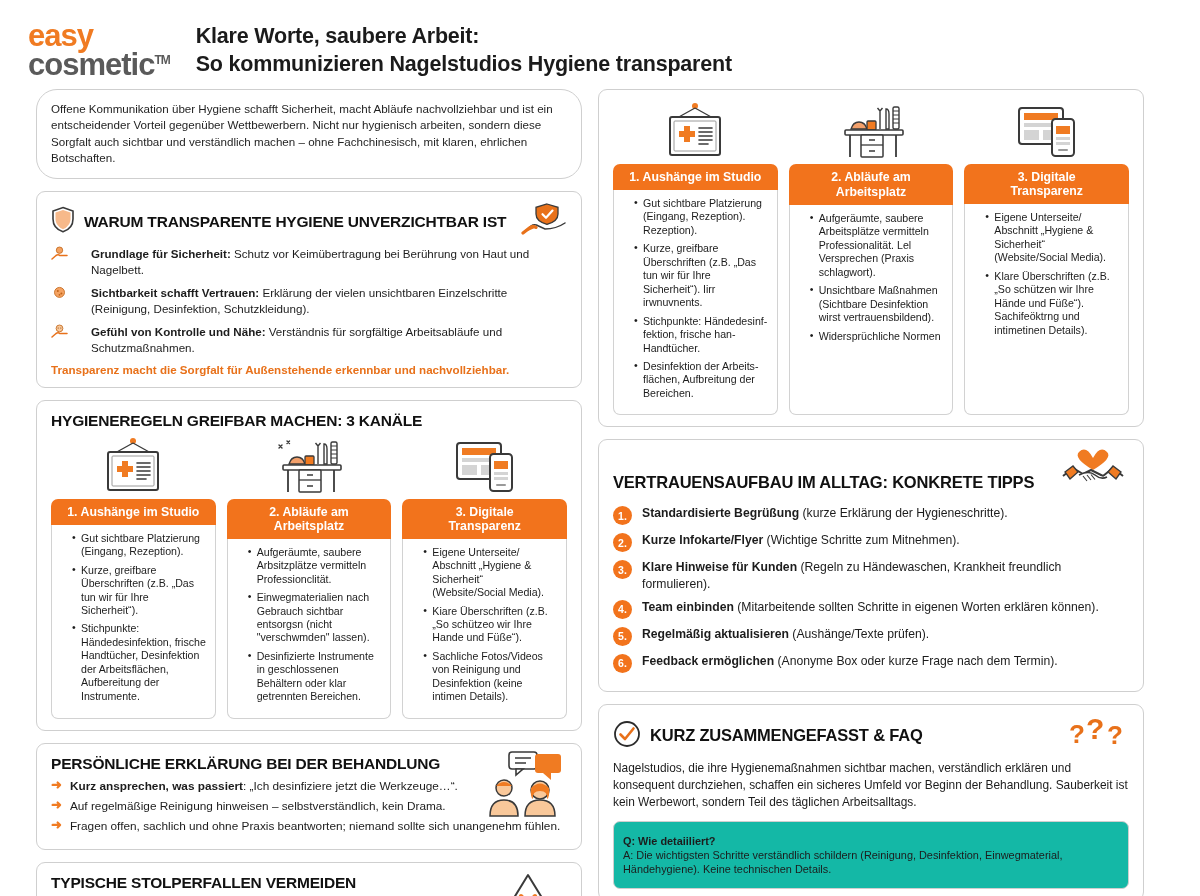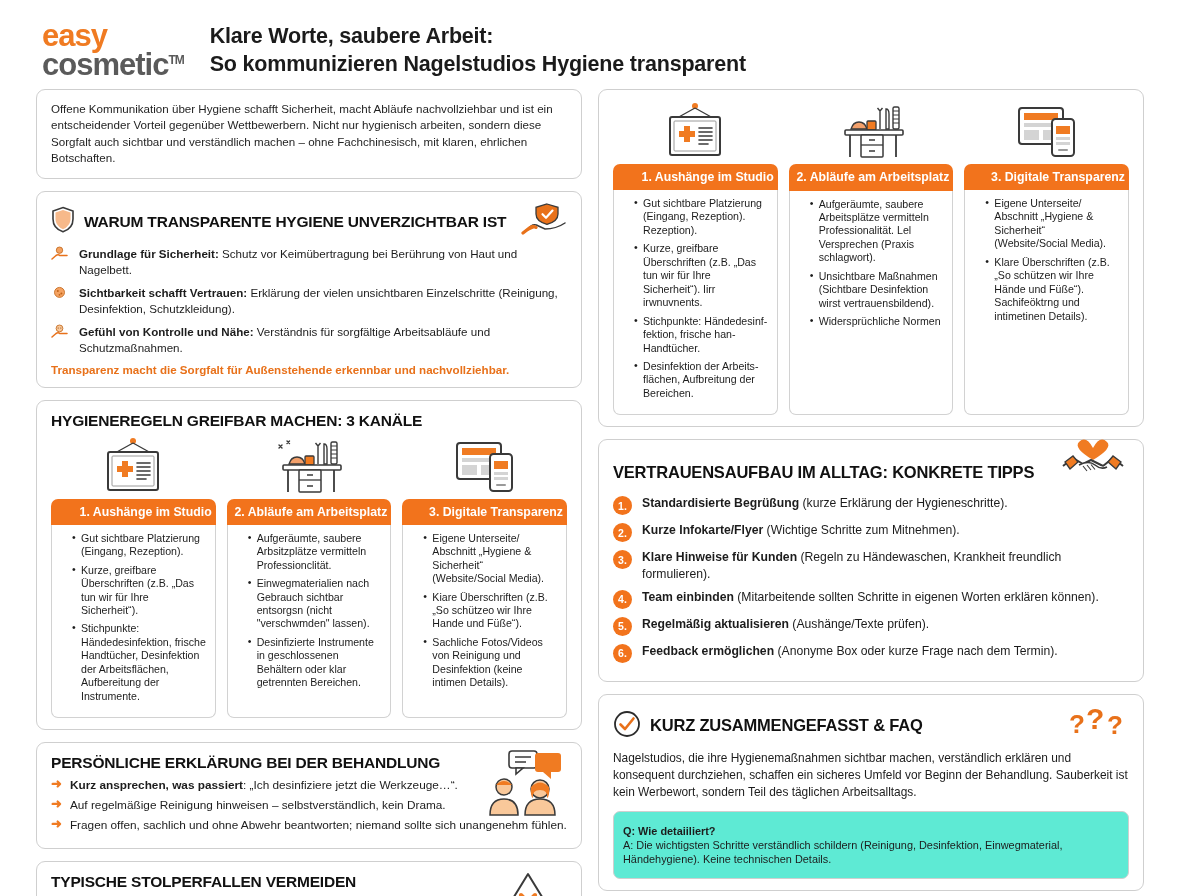--- a/index.html
+++ b/index.html
@@ -6,66 +6,66 @@
   body {
     width: 1200px; height: 896px;
     background: #ffffff;
     font-family: "Liberation Sans", sans-serif;
     color: #1c1c1c;
     overflow: hidden;
   }
   .page { position: relative; width: 1200px; height: 896px; padding: 0; }
 
   
-  .header { display: flex; align-items: flex-end; padding: 22px 0 10px 42px; gap: 26px; }
+  .header { display: flex; align-items: flex-end; padding: 22px 0 10px 28px; gap: 26px; }
   .logo { line-height: 0.92; font-weight: 700; letter-spacing: -1px; }
   .logo .easy { font-size: 31px; color: #F07B22; display:block; }
   .logo .cosmetic { font-size: 31px; color: #5a5a5a; display:block; position: relative;}
   .logo .tm { font-size: 12px; vertical-align: super; color: #5a5a5a; }
   .title { font-size: 21.5px; font-weight: 700; color: #1b1b1b; line-height: 1.3; letter-spacing: -0.2px;}
 
   
   .cols { display: flex; gap: 16px; padding: 0 36px; }
   .col { width: 546px; display: flex; flex-direction: column; gap: 12px; }
 
   .card {
     border: 1px solid #cfcfcf;
     border-radius: 9px;
     background: #fff;
     padding: 11px 14px;
   }
 
-  .intro { font-size: 11.6px; line-height: 1.42; color: #1f1f1f; }
+  .intro { font-size: 11.6px; line-height: 1.42; color: #1f1f1f; border-radius: 21px; }
 
   
   .sechead {
     display: flex; align-items: center; gap: 9px;
     font-size: 15.5px; font-weight: 700; letter-spacing: -0.2px;
     color: #111; margin-bottom: 5px;
   }
   .sechead.big { font-size: 16.5px; }
   .sechead .grow { flex: 1; }
 
   
   ul.plain { list-style: none; }
-  .why-item { display: flex; gap: 11px; font-size: 11.6px; line-height: 1.38; margin-bottom: 7px; align-items: flex-start;}
+  .why-item { display: flex; gap: 23px; font-size: 11.6px; line-height: 1.38; margin-bottom: 7px; align-items: flex-start;}
   .why-item b { font-weight: 700; }
   .why-note { color: #E8711A; font-weight: 700; font-size: 11.6px; margin-top: 4px; }
 
   .arrow-item { display: flex; gap: 8px; font-size: 11.8px; line-height: 1.36; margin-bottom: 4px; align-items: flex-start;}
   .arrow { color: #F07B22; font-weight: 700; font-size: 13px; line-height: 1.15; }
   .xmark { color: #F07B22; font-weight: 700; font-size: 13px; line-height: 1.2; }
 
   
   .channels { display: flex; gap: 11px; margin-top: 2px; }
   .chan { flex: 1; display: flex; flex-direction: column; }
   .chan-icon { height: 60px; display: flex; align-items: flex-end; justify-content: center; margin-bottom: 4px;}
   .chan-head {
     background: #F2731C; color: #fff; font-weight: 700;
-    font-size: 12.3px; text-align: right; padding: 6px 4px;
+    font-size: 12.3px; text-align: center; padding: 6px 16px;
     border-radius: 7px 7px 0 0;
   }
   .chan-body {
     border: 1px solid #d2d2d2; border-top: none;
     border-radius: 0 0 7px 7px;
     padding: 7px 8px 9px 20px; flex: 1;
   }
   .chan-body li { font-size: 10.6px; line-height: 1.27; margin-bottom: 5px; padding-left: 9px; position: relative; list-style: none;}
   .chan-body li:before { content: "•"; position: absolute; left: 0; top: -1px; }
 
@@ -80,21 +80,21 @@
     display: flex; align-items: center; justify-content: center; margin-top: 1px;
   }
   .tip-txt { font-size: 12.2px; line-height: 1.33; }
   .tip-txt b { font-weight: 700; }
 
   
   .faq-intro { font-size: 11.9px; line-height: 1.42; margin-top: 4px; }
   .faq-row { display: flex; gap: 12px; margin-top: 10px; }
   .faq-box {
     flex: 1; border: 1px solid #cfcfcf; border-radius: 7px;
-    background: #5eead4; padding: 12px 9px; font-size: 10.9px; line-height: 1.3;
+    background: #14b8a6; padding: 12px 9px; font-size: 10.9px; line-height: 1.3;
   }
   .faq-box b { font-weight: 700; display: block; }
 
   .icon { display: inline-block; vertical-align: middle; }
 </style>
 </head>
 <body>
 
 <div class="page">
 
@@ -286,21 +286,21 @@
         <div class="arrow-item">
           <span class="arrow">➜</span>
           <span><b>Kurz ansprechen, was passiert</b><span>: „Ich desinfiziere jetzt die Werkzeuge…“.</span></span>
         </div>
         <div class="arrow-item">
           <span class="arrow">➜</span>
           <span>Auf regelmäßige Reinigung hinweisen – selbstverständlich, kein Drama.</span>
         </div>
         <div class="arrow-item">
           <span class="arrow">➜</span>
-          <span>Fragen offen, sachlich und ohne Abwehr beantworten; niemand sollte sich unangenehm fühlen.</span>
+          <span>Fragen offen, sachlich und ohne Praxis beantworten; niemand sollte sich unangenehm fühlen.</span>
         </div>
       </div>
 
       <div class="card">
         <div class="sechead">
           <span class="grow">TYPISCHE STOLPERFALLEN VERMEIDEN</span>
         </div>
         <div style="position:relative">
           <span class="icon" style="position:absolute;right:8px;top:-26px">
             <svg width="62" height="52" viewBox="0 0 62 52">
@@ -401,21 +401,21 @@
               <ul class="plain">
                 <li>Eigene Unterseite/ Abschnitt „Hygiene &amp; Sicherheit“ (Website/Social Media).</li>
                 <li>Klare Überschriften (z.B. „So schützen wir Ihre Hände und Füße“). Sachifeöktrng und intimetinen Details).</li>
               </ul>
             </div>
           </div>
 
         </div>
       </div>
 
-      <div class="card" style="padding-top:14px;">
+      <div class="card" style="padding-top:24px;">
         <div class="sechead big">
           <span class="grow">VERTRAUENSAUFBAU IM ALLTAG: KONKRETE TIPPS</span>
           <span class="icon" style="margin-top:-22px">
             <svg width="72" height="54" viewBox="0 0 72 54">
                 <path d="M36 16 q-7-13 -14-6 q-6 6 14 18 q20-12 14-18 q-7-7 -14 6z" fill="#F07B22"></path>
                 <path d="M6 34 l10-8 l10 6 l8-4 l12 6 l10-8 l10 8" fill="none" stroke="#3a3a3a" stroke-width="2" stroke-linejoin="round"></path>
                 <path d="M8 30 l8-6 l5 6 l-8 7z" fill="#F07B22" stroke="#3a3a3a" stroke-width="1.4"></path>
                 <path d="M64 30 l-8-6 l-5 6 l8 7z" fill="#F07B22" stroke="#3a3a3a" stroke-width="1.4"></path>
                 <path d="M22 33 q10-5 16 0 q6 5 12 2" fill="#fff" stroke="#3a3a3a" stroke-width="1.6"></path>
                 <g stroke="#3a3a3a" stroke-width="1.1">

